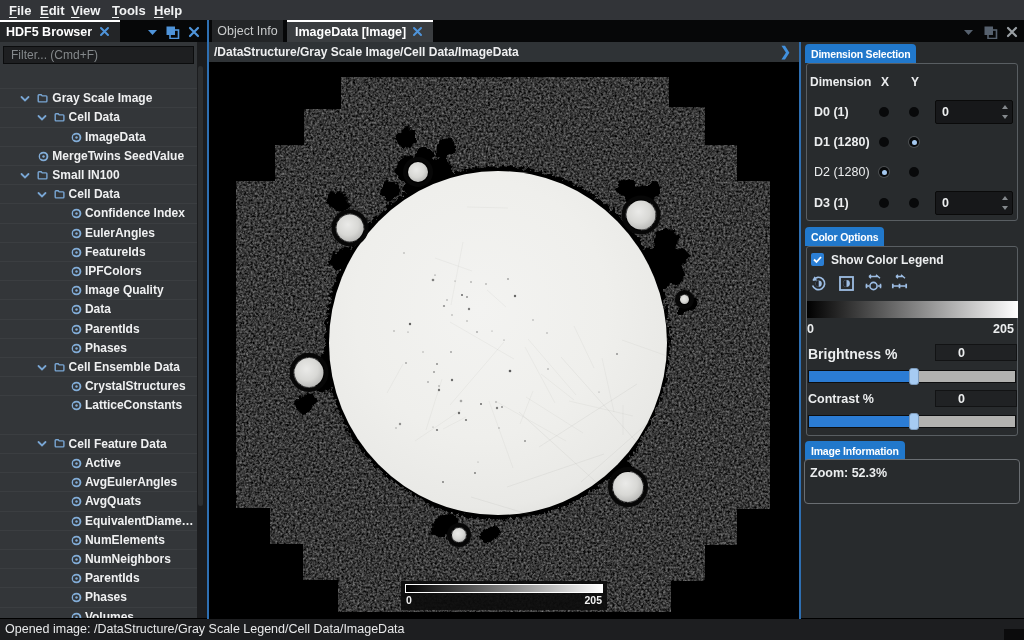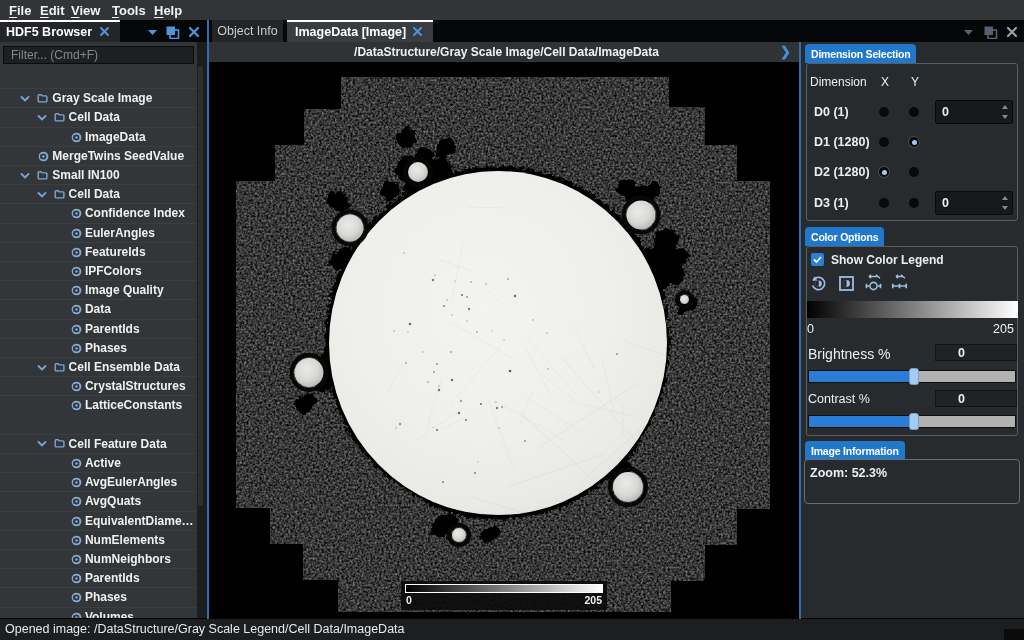--- a/index.html
+++ b/index.html
@@ -20,27 +20,27 @@
 #tree { position:absolute; left:0; top:42px; width:197px; height:576px; background:#333639; overflow:hidden; }
 .trow { position:absolute; left:0; width:197px; height:19.2px; border-top:1px solid rgba(255,255,255,0.045); }
 .ttext { position:absolute; color:#eff0f1; font-size:12px; font-weight:600; white-space:nowrap; }
 #filter { position:absolute; left:3px; top:46px; width:191px; height:18px; background:#1e1f21;
   border:1px solid #0b0c0d; color:#84888b; font-size:12px; padding:1px 0 0 7px; }
 #vscroll { position:absolute; left:197px; top:42px; width:10px; height:576px; background:#1c1d1f; }
 #vhandle { position:absolute; left:197.5px; top:66px; width:5.5px; height:440px; background:#2d2f31; border-radius:3px; }
 #bluel { position:absolute; left:207px; top:20px; width:2px; height:600px; background:#2e6fb2; }
 #bluer { position:absolute; left:799px; top:42px; width:2px; height:578px; background:#2e6fb2; }
 #crumb { position:absolute; left:209px; top:42px; width:590px; height:20px; background:#2f3336;
-  color:#eff0f1; font-size:12px; font-weight:600; padding:3px 0 0 5px;text-align:center; }
+  color:#eff0f1; font-size:12px; font-weight:600; padding:3px 0 0 5px; }
 #crumb .arr { position:absolute; right:8px; top:2px; color:#4190dd; font-size:13px; font-weight:700; }
 #rightpanel { position:absolute; left:801px; top:42px; width:223px; height:576px; background:#282b2d; }
 .gtab { height:19px; background:#2178cb; color:#fff; font-size:10.5px; font-weight:700; letter-spacing:-0.2px;
   border-radius:4px 4px 0 0; padding:3.5px 6px 0 6px; white-space:nowrap; }
 .gbox { position:absolute; border:1px solid #595e62; border-radius:3px; }
-.wlabel { position:absolute; color:#eceeef; font-size:13px; font-weight:400; white-space:nowrap; }
+.wlabel { position:absolute; color:#eceeef; font-size:13px; font-weight:700; white-space:nowrap; }
 .legtxt { font:700 10.5px "Liberation Sans",sans-serif; fill:#f0f0f0; }
 #statusbar { position:absolute; left:0; top:619px; width:1024px; height:21px; background:#1d1e20;
   color:#e8e9ea; font-size:12.5px; padding:3px 0 0 5px; }
 </style></head>
 <body>
 <div id="tabstrip"></div>
 <div id="menubar">
   <span style="left:9px"><u>F</u>ile</span>
   <span style="left:40px"><u>E</u>dit</span>
   <span style="left:71px"><u>V</u>iew</span>
@@ -477,21 +477,21 @@
 <div id="bluel"></div>
 <div id="bluer"></div>
 <div id="rightpanel"></div>
 <div class="abs gtab" style="left:805px;top:44px">Dimension Selection</div>
 <div class="gbox" style="left:806px;top:63px;width:212px;height:158px"></div>
 <div class="wlabel" style="left:810px;top:75px;font-size:12px">Dimension</div>
 <div class="wlabel" style="left:881px;top:75px;font-size:12px">X</div>
 <div class="wlabel" style="left:911px;top:75px;font-size:12px">Y</div>
 <div class="wlabel" style="left:814px;top:105px;font-weight:600;font-size:12.5px">D0 (1)</div>
 <div class="wlabel" style="left:814px;top:135px;font-weight:600;font-size:12.5px">D1 (1280)</div>
-<div class="wlabel" style="left:814px;top:165px;font-weight:700;font-size:12.5px">D2 (1280)</div>
+<div class="wlabel" style="left:814px;top:165px;font-weight:400;font-size:12.5px">D2 (1280)</div>
 <div class="wlabel" style="left:814px;top:196px;font-weight:600;font-size:12.5px">D3 (1)</div>
 <div class="abs" style="left:879px;top:107px;width:10px;height:10px;border-radius:50%;background:#08090a"></div>
 <div class="abs" style="left:909px;top:107px;width:10px;height:10px;border-radius:50%;background:#08090a"></div>
 <div class="abs" style="left:879px;top:137px;width:10px;height:10px;border-radius:50%;background:#08090a"></div>
 <div class="abs" style="left:909px;top:137px;width:10px;height:10px;border-radius:50%;background:#08090a;box-shadow:0 0 0 1px #4a4d50"></div>
 <div class="abs" style="left:911.5px;top:139.5px;width:5px;height:5px;border-radius:50%;background:#a5c8ef"></div>
 <div class="abs" style="left:879px;top:167px;width:10px;height:10px;border-radius:50%;background:#08090a;box-shadow:0 0 0 1px #4a4d50"></div>
 <div class="abs" style="left:881.5px;top:169.5px;width:5px;height:5px;border-radius:50%;background:#a5c8ef"></div>
 <div class="abs" style="left:909px;top:167px;width:10px;height:10px;border-radius:50%;background:#08090a"></div>
 <div class="abs" style="left:879px;top:198px;width:10px;height:10px;border-radius:50%;background:#08090a"></div>

